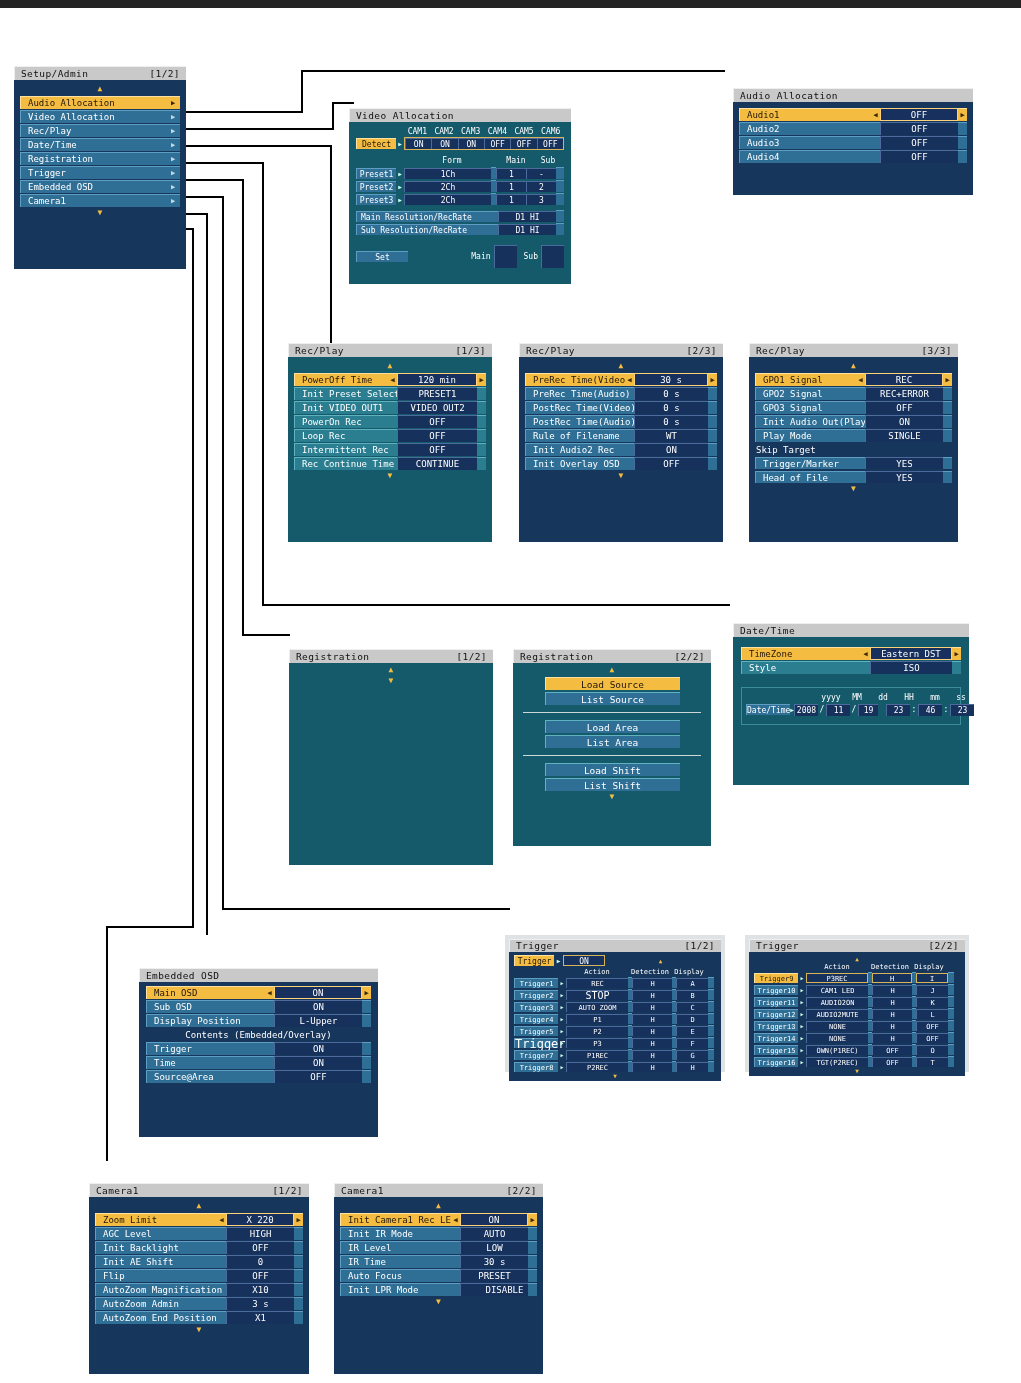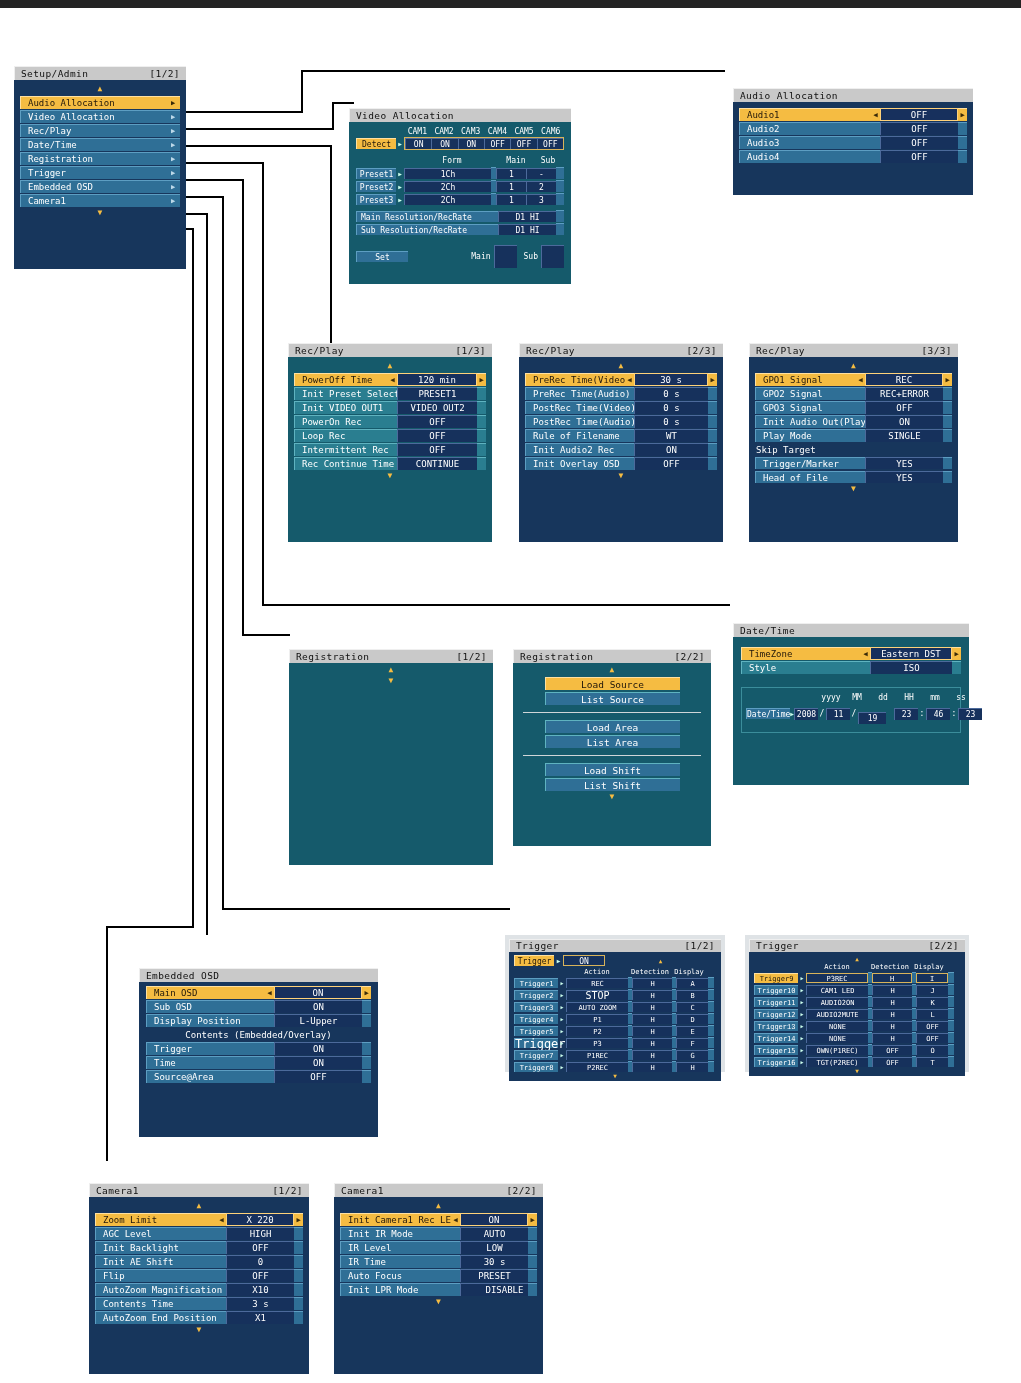--- a/index.html
+++ b/index.html
@@ -437,21 +437,21 @@
           </div>
       </div>
       <div style="display:flex;align-items:center;margin-top:2px;">
         <div class="tinylbl" style="width:56px;">Date/Time</div>
         <div style="width:14px;text-align:center;font-size:6px;color:#cfe;">▶</div>
         <div id="dt-vals" style="display:flex;align-items:center;">
             <div class="cell" style="width: 24px; height: 12px; line-height: 12px;">2008</div>
             <div style="width: 8px; text-align: center; font-size: 8px; color: rgb(255, 255, 255);">/</div>
             <div class="cell" style="width: 24px; height: 12px; line-height: 12px;">11</div>
             <div style="width: 8px; text-align: center; font-size: 8px; color: rgb(255, 255, 255);">/</div>
-            <div class="cell" style="width: 28px; height: 12px; line-height: 12px; margin-top: 8px;">19</div>
+            <div class="cell" style="width: 20px; height: 12px; line-height: 12px;">19</div>
             <div style="width: 8px; text-align: center; font-size: 8px; color: rgb(255, 255, 255);"></div>
             <div class="cell" style="width: 24px; height: 12px; line-height: 12px;">23</div>
             <div style="width: 8px; text-align: center; font-size: 8px; color: rgb(255, 255, 255);">:</div>
             <div class="cell" style="width: 24px; height: 12px; line-height: 12px;">46</div>
             <div style="width: 8px; text-align: center; font-size: 8px; color: rgb(255, 255, 255);">:</div>
             <div class="cell" style="width: 24px; height: 12px; line-height: 12px;">23</div>
           </div>
       </div>
     </div>
   </div>
@@ -743,21 +743,21 @@
           <div class="lbl">Flip</div>
           <div class="val" style="width: 68px;">OFF</div>
           <div class="pad"></div>
         </div>
         <div class="row">
           <div class="lbl">AutoZoom Magnification</div>
           <div class="val" style="width: 68px;">X10</div>
           <div class="pad"></div>
         </div>
         <div class="row">
-          <div class="lbl">Contents Time</div>
+          <div class="lbl">AutoZoom Admin</div>
           <div class="val" style="width: 68px;">3 s</div>
           <div class="pad"></div>
         </div>
         <div class="row">
           <div class="lbl">AutoZoom End Position</div>
           <div class="val" style="width: 68px;">X1</div>
           <div class="pad"></div>
         </div>
       </div>
     <div class="dn">▼</div>

